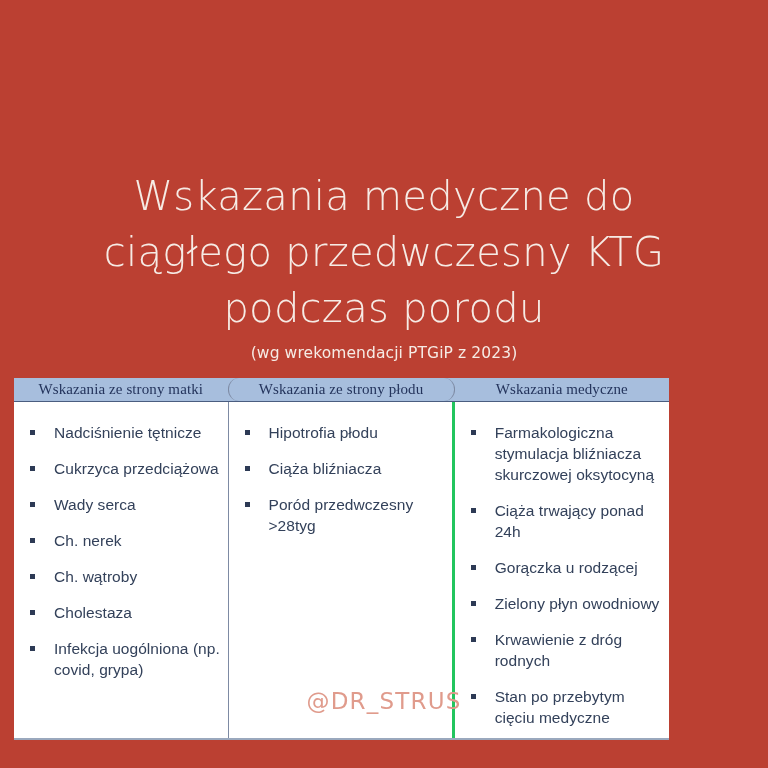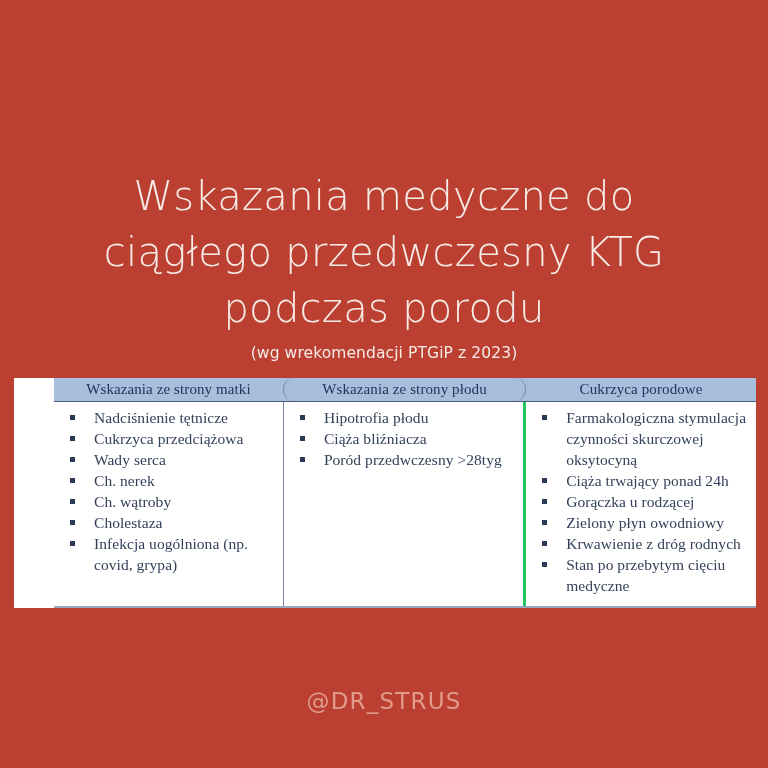--- a/index.html
+++ b/index.html
@@ -48,24 +48,23 @@
     line-height: 20px;
     letter-spacing: 0.1px;
     color: #f6ebe5;
   }
 
   
   .table-wrap {
     position: absolute;
     left: 14px;
     top: 378px;
-    width: 742px;
-    background: #ffffff;
+    width: 655px;
+    background: #14b8a6;
     box-sizing: border-box;
-    padding-left: 40px;
   }
   .table-head {
     display: flex;
     background: #a7bedd;
     border-bottom: 1.5px solid #4a5d80;
     height: 23px;
   }
   .table-head .th {
     box-sizing: border-box;
     display: flex;
@@ -99,25 +98,26 @@
   .head-3 { width: 243px; }
 
   ul.bullets {
     list-style: none;
     margin: 0;
     padding: 0;
   }
   ul.bullets li {
     position: relative;
     padding-left: 34px;
-    font-family: Liberation Serif, serif;
+    font-family: Liberation Sans, sans-serif;
     font-size: 15.5px;
     line-height: 21px;
     color: #33415a;
     letter-spacing: 0.05px;
+    margin-top: 15px;
   }
   ul.bullets li::before {
     content: "";
     position: absolute;
     left: 10px;
     top: 8px;
     width: 5px;
     height: 5px;
     background: #2d3a55;
   }
@@ -146,21 +146,21 @@
     <span class="title-line">ciągłego przedwczesny KTG</span>
     <span class="title-line">podczas porodu</span>
     <span class="subtitle">(wg wrekomendacji PTGiP z 2023)</span>
   </div>
 
   <div class="table-wrap">
 
     <div class="table-head">
       <div class="th head-1">Wskazania ze strony matki</div>
       <div class="th head-2">Wskazania ze strony płodu</div>
-      <div class="th head-3">Cukrzyca porodowe</div>
+      <div class="th head-3">Wskazania medyczne</div>
     </div>
 
     <div class="table-body">
 
       <div class="td col-1">
         <ul class="bullets">
           <li>Nadciśnienie tętnicze</li>
           <li>Cukrzyca przedciążowa</li>
           <li>Wady serca</li>
           <li>Ch. nerek</li>
@@ -173,21 +173,21 @@
       <div class="td col-2">
         <ul class="bullets">
           <li>Hipotrofia płodu</li>
           <li>Ciąża bliźniacza</li>
           <li>Poród przedwczesny &gt;28tyg</li>
         </ul>
       </div>
 
       <div class="td col-3">
         <ul class="bullets">
-          <li>Farmakologiczna stymulacja czynności skurczowej oksytocyną</li>
+          <li>Farmakologiczna stymulacja bliźniacza skurczowej oksytocyną</li>
           <li>Ciąża trwający ponad 24h</li>
           <li>Gorączka u rodzącej</li>
           <li>Zielony płyn owodniowy</li>
           <li>Krwawienie z dróg rodnych</li>
           <li>Stan po przebytym cięciu medyczne</li>
         </ul>
       </div>
 
     </div>
   </div>

